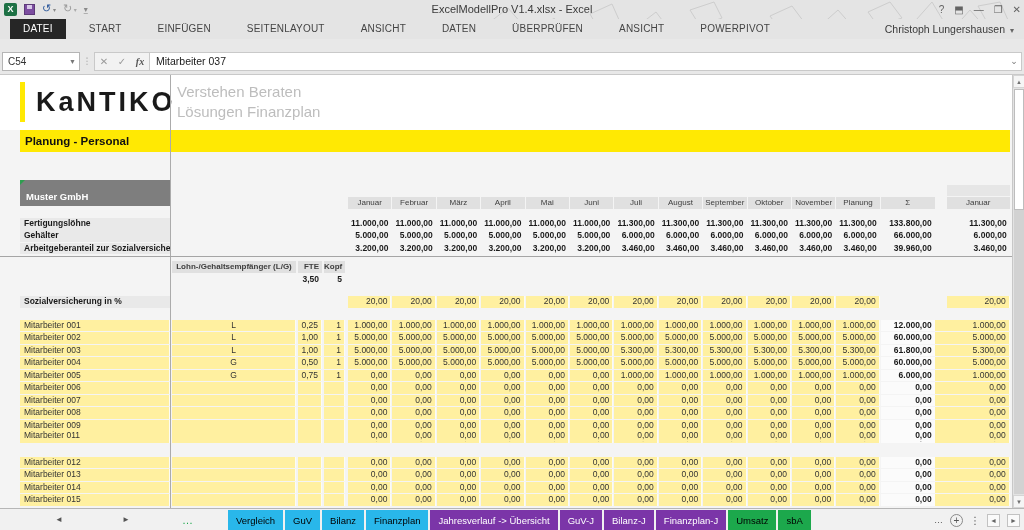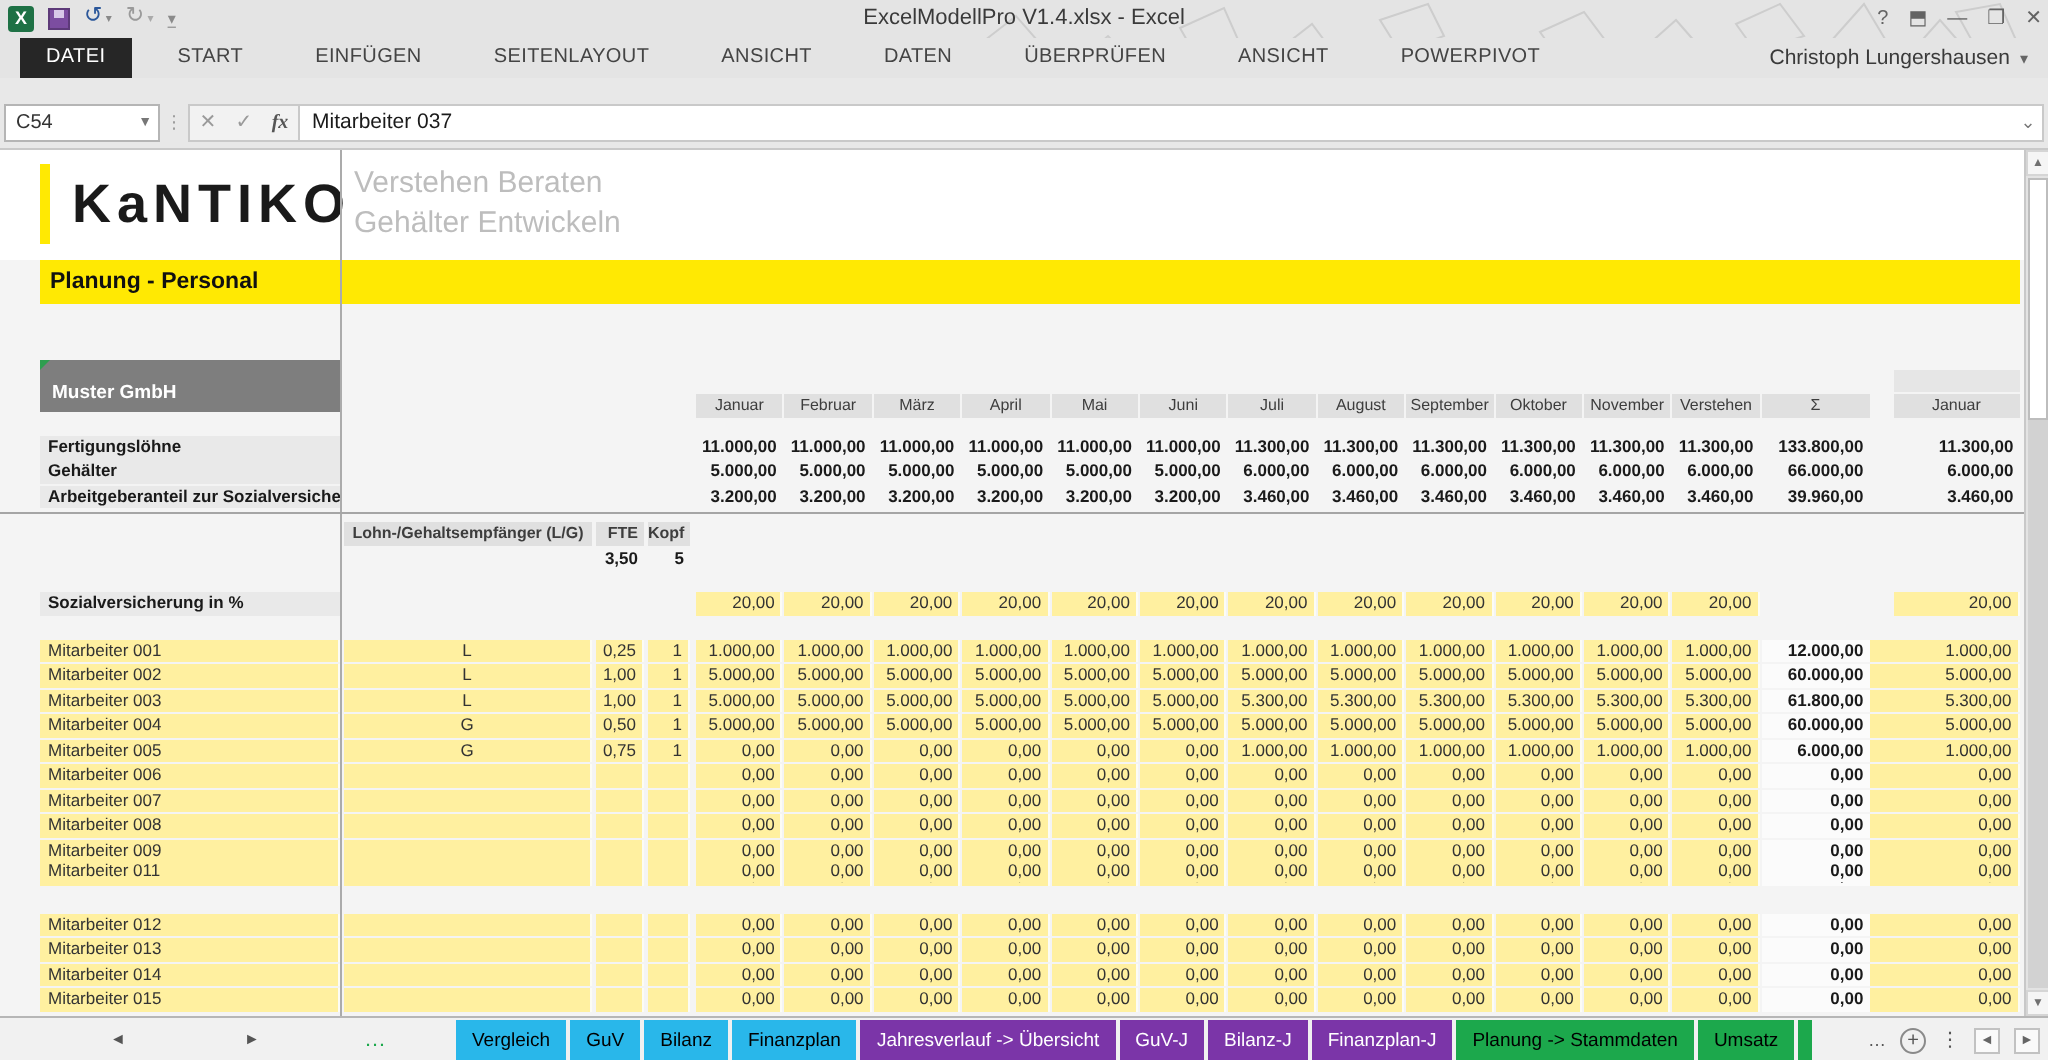--- a/index.html
+++ b/index.html
@@ -172,21 +172,21 @@
     </div>
     <div class="fexp">⌄</div>
   </div>
 
   <div class="sheet">
     <div class="brand">
       <div class="logo-bar" style="background: rgb(255, 233, 3);"></div>
       <div class="logo-text">KaNTIKO</div>
       <div class="tagline">
         <div>Verstehen Beraten</div>
-        <div>Gehälter Entwickeln</div>
+        <div>Lösungen Finanzplan</div>
       </div>
     </div>
     <div class="titleband" style="background: rgb(255, 233, 3);">
       <span>Planung - Personal</span>
     </div>
 
     <div class="muster" style="background: rgb(126, 126, 126);">
       <span class="corner"></span>
       <span>Muster GmbH</span>
     </div>
@@ -199,21 +199,21 @@
           <span class="cell w-m hdr ctr">Februar</span>
           <span class="cell w-m hdr ctr">März</span>
           <span class="cell w-m hdr ctr">April</span>
           <span class="cell w-m hdr ctr">Mai</span>
           <span class="cell w-m hdr ctr">Juni</span>
           <span class="cell w-m hdr ctr">Juli</span>
           <span class="cell w-m hdr ctr">August</span>
           <span class="cell w-m hdr ctr">September</span>
           <span class="cell w-m hdr ctr">Oktober</span>
           <span class="cell w-m hdr ctr">November</span>
-          <span class="cell w-m hdr ctr">Verstehen</span>
+          <span class="cell w-m hdr ctr">Planung</span>
           <span class="cell w-sum hdr ctr">Σ</span>
           <span class="cell w-gap"></span>
           <span class="cell w-next hdr ctr">Januar</span>
         </div>
         <div class="gridrow" style="top: 143px;">
           <span class="cell w-label lblgray">Fertigungslöhne</span>
           <span class="cell w-wide"></span>
           <span class="cell w-m num bold">11.000,00</span>
           <span class="cell w-m num bold">11.000,00</span>
           <span class="cell w-m num bold">11.000,00</span>
@@ -699,21 +699,20 @@
     <span class="tn" style="left:182px;font-size:11px;color:#1CA84C;">…</span>
     <div class="tabs-row" id="tabs-row">
         <div class="stab" style="background: rgb(41, 183, 234); color: rgb(0, 0, 0);">Vergleich</div>
         <div class="stab" style="background: rgb(41, 183, 234); color: rgb(0, 0, 0);">GuV</div>
         <div class="stab" style="background: rgb(41, 183, 234); color: rgb(0, 0, 0);">Bilanz</div>
         <div class="stab" style="background: rgb(41, 183, 234); color: rgb(0, 0, 0);">Finanzplan</div>
         <div class="stab" style="background: rgb(123, 53, 168); color: rgb(255, 255, 255);">Jahresverlauf -&gt; Übersicht</div>
         <div class="stab" style="background: rgb(123, 53, 168); color: rgb(255, 255, 255);">GuV-J</div>
         <div class="stab" style="background: rgb(123, 53, 168); color: rgb(255, 255, 255);">Bilanz-J</div>
         <div class="stab" style="background: rgb(123, 53, 168); color: rgb(255, 255, 255);">Finanzplan-J</div>
-        <div class="stab" style="background: rgb(28, 168, 76); color: rgb(0, 0, 0);">Planung -&gt; Stammdaten</div>
         <div class="stab" style="background: rgb(28, 168, 76); color: rgb(0, 0, 0);">Umsatz</div>
         <div class="stab" style="background: rgb(28, 168, 76); color: rgb(0, 0, 0);">sbA</div>
       </div>
     <div class="tabctrl">
       <span>…</span>
       <span class="plus">+</span>
       <span style="font-size:10px;">⋮</span>
       <span class="hbtn">◄</span>
       <span class="hbtn">►</span>
     </div>

